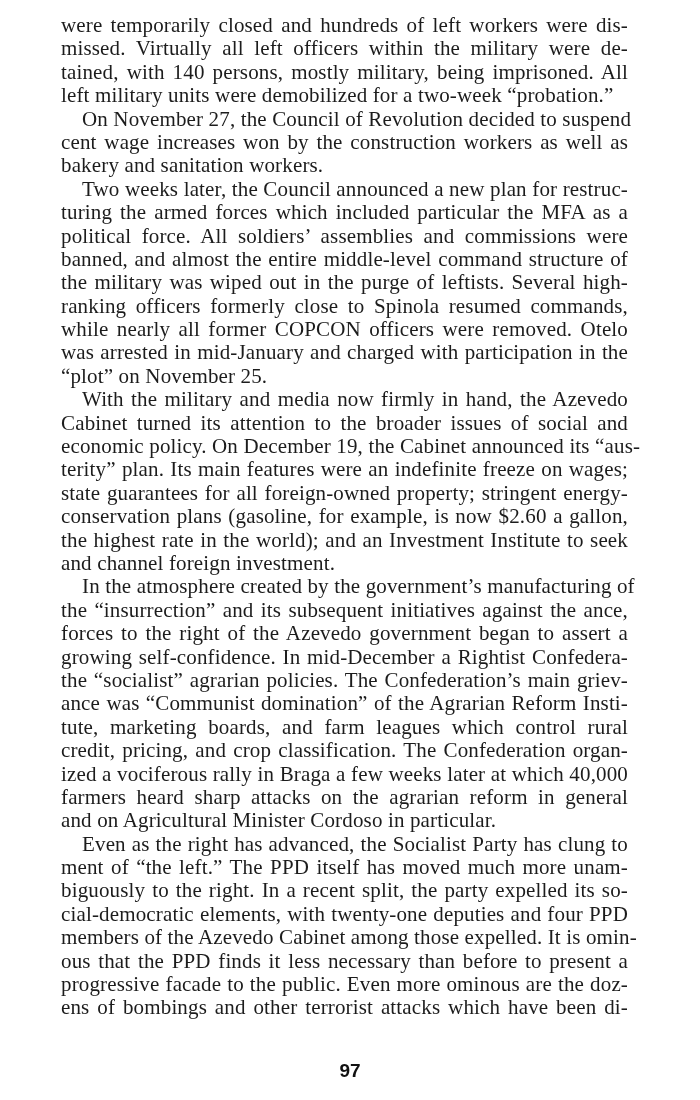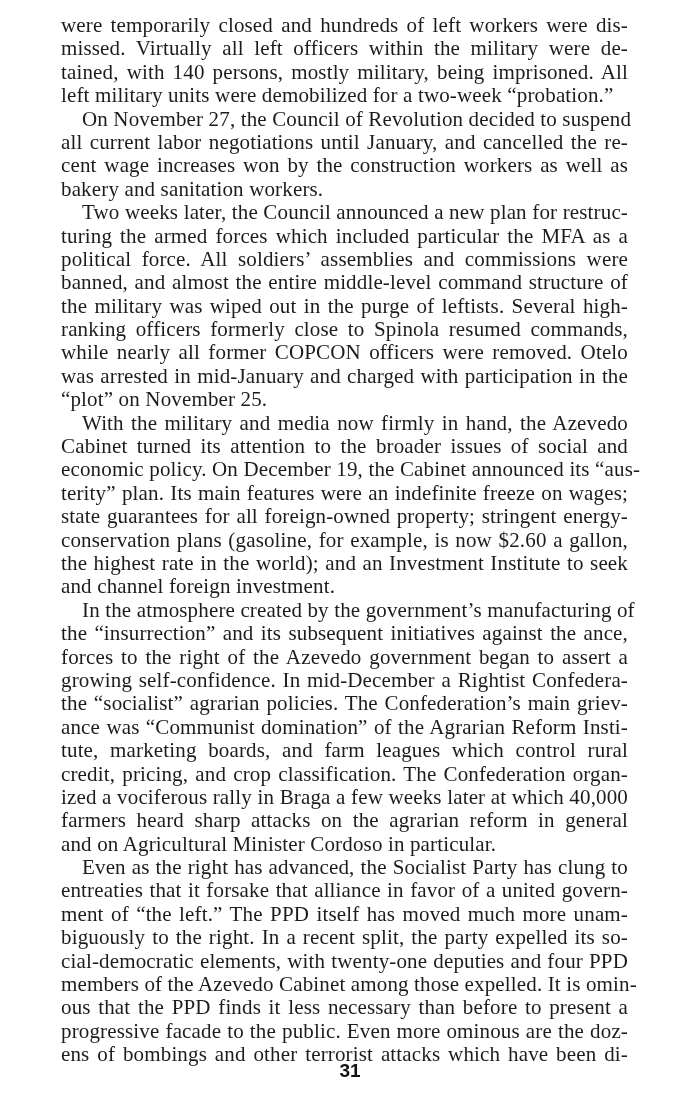--- a/index.html
+++ b/index.html
@@ -54,21 +54,20 @@
 
 <div class="page" id="page-body">
     <div class="paragraph">
       <span class="line">were temporarily closed and hundreds of left workers were dis-</span>
       <span class="line">missed. Virtually all left officers within the military were de-</span>
       <span class="line">tained, with 140 persons, mostly military, being imprisoned. All</span>
       <span class="line last">left military units were demobilized for a two-week “probation.”</span>
     </div>
     <div class="paragraph">
       <span class="line indent">On November 27, the Council of Revolution decided to suspend</span>
-      <span class="line">all current labor negotiations until January, and cancelled the re-</span>
       <span class="line">cent wage increases won by the construction workers as well as</span>
       <span class="line last">bakery and sanitation workers.</span>
     </div>
     <div class="paragraph">
       <span class="line indent">Two weeks later, the Council announced a new plan for restruc-</span>
       <span class="line">turing the armed forces which included particular the MFA as a</span>
       <span class="line">political force. All soldiers’ assemblies and commissions were</span>
       <span class="line">banned, and almost the entire middle-level command structure of</span>
       <span class="line">the military was wiped out in the purge of leftists. Several high-</span>
       <span class="line">ranking officers formerly close to Spinola resumed commands,</span>
@@ -94,24 +93,23 @@
       <span class="line">the “socialist” agrarian policies. The Confederation’s main griev-</span>
       <span class="line">ance was “Communist domination” of the Agrarian Reform Insti-</span>
       <span class="line">tute, marketing boards, and farm leagues which control rural</span>
       <span class="line">credit, pricing, and crop classification. The Confederation organ-</span>
       <span class="line">ized a vociferous rally in Braga a few weeks later at which 40,000</span>
       <span class="line">farmers heard sharp attacks on the agrarian reform in general</span>
       <span class="line last">and on Agricultural Minister Cordoso in particular.</span>
     </div>
     <div class="paragraph">
       <span class="line indent">Even as the right has advanced, the Socialist Party has clung to</span>
-      <span class="line">entreaties that it forsake that alliance in favor of a united govern-</span>
       <span class="line">ment of “the left.” The PPD itself has moved much more unam-</span>
       <span class="line">biguously to the right. In a recent split, the party expelled its so-</span>
       <span class="line">cial-democratic elements, with twenty-one deputies and four PPD</span>
       <span class="line">members of the Azevedo Cabinet among those expelled. It is omin-</span>
       <span class="line">ous that the PPD finds it less necessary than before to present a</span>
       <span class="line">progressive facade to the public. Even more ominous are the doz-</span>
       <span class="line">ens of bombings and other terrorist attacks which have been di-</span>
     </div>
   </div>
 
-<div class="page-number">31</div>
+<div class="page-number">97</div>
 
 </body></html>

